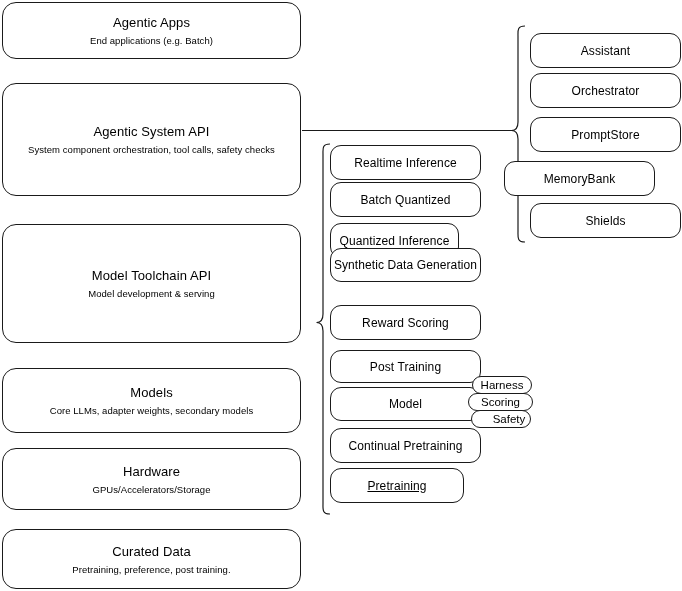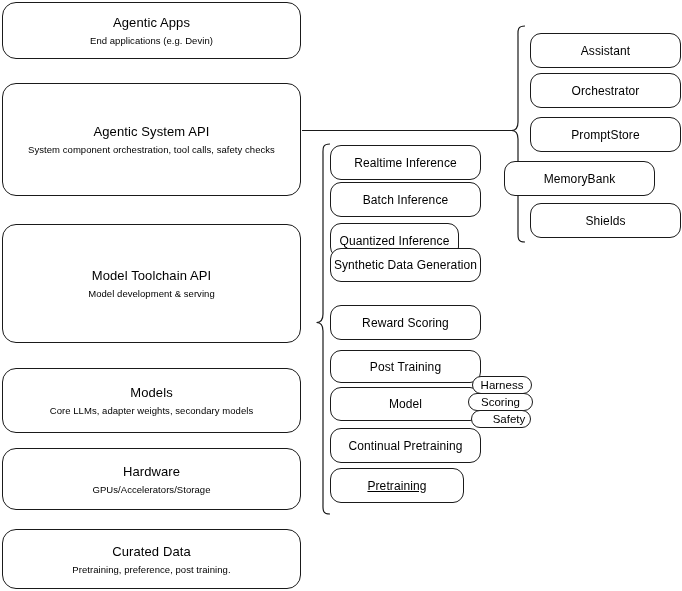--- a/index.html
+++ b/index.html
@@ -115,21 +115,21 @@
              C 322 144, 323 149, 323 154
              L 323 314
              C 323 320, 321 322.5, 316.5 322.5
              C 321 322.5, 323 325, 323 331
              L 323 504
              C 323 509, 322 514, 330 514"></path>
   </svg>
 
   <div class="node layer" style="left:2px; top:2px; width:299px; height:57px;">
     <div class="title">Agentic Apps</div>
-    <div class="subtitle">End applications (e.g. Devin)</div>
+    <div class="subtitle">End applications (e.g. Batch)</div>
   </div>
 
   <div class="node layer" style="left:2px; top:83px; width:299px; height:113px;">
     <div class="title">Agentic System API</div>
     <div class="subtitle">System component orchestration, tool calls, safety checks</div>
   </div>
 
   <div class="node layer" style="left:2px; top:224px; width:299px; height:119px;">
     <div class="title">Model Toolchain API</div>
     <div class="subtitle">Model development &amp; serving</div>
@@ -148,21 +148,21 @@
   <div class="node layer" style="left:2px; top:529px; width:299px; height:60px;">
     <div class="title">Curated Data</div>
     <div class="subtitle">Pretraining, preference, post training.</div>
   </div>
 
   <div class="node chip" style="left:330px; top:145px; width:151px; height:35px;">
     <div class="title">Realtime Inference</div>
   </div>
 
   <div class="node chip" style="left:330px; top:182px; width:151px; height:35px;">
-    <div class="title">Batch Inference</div>
+    <div class="title">Batch Quantized</div>
   </div>
 
   <div class="node chip" style="left:330px; top:223px; width:129px; height:35px;">
     <div class="title">Quantized Inference</div>
   </div>
 
   <div class="node chip" style="left:330px; top:248px; width:151px; height:34px;">
     <div class="title">Synthetic Data Generation</div>
   </div>
 

